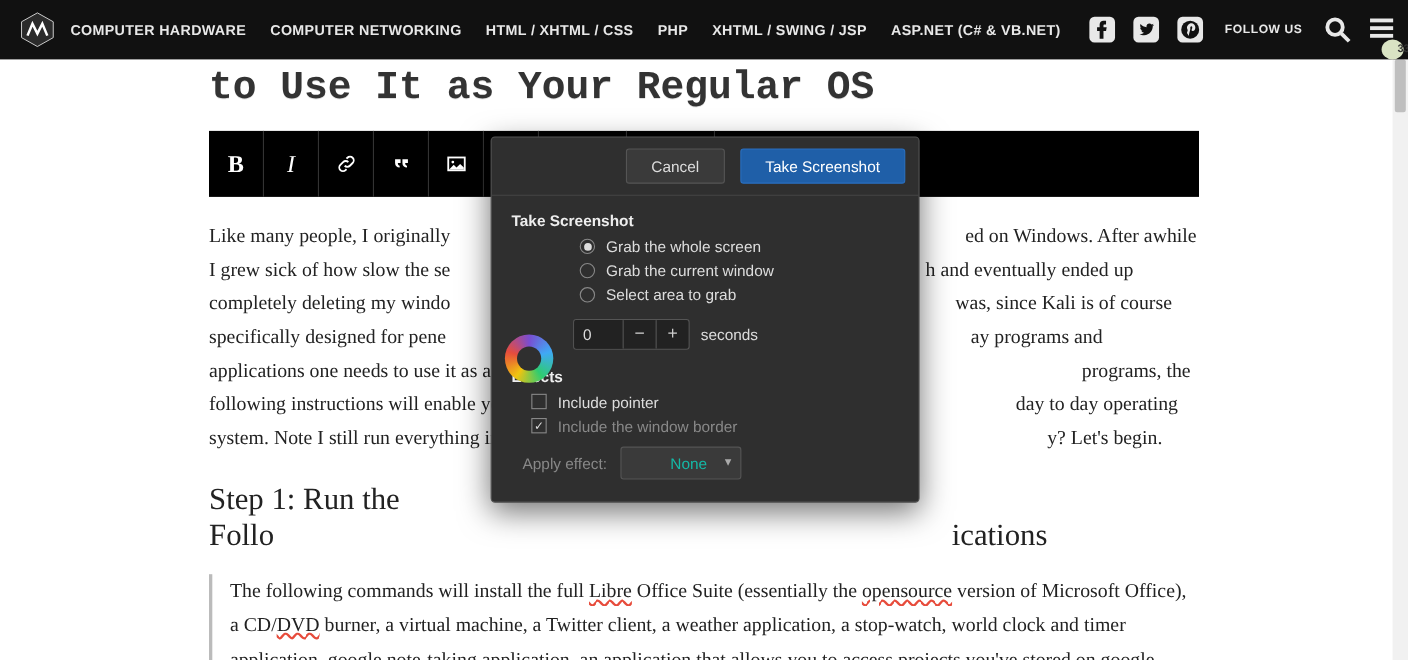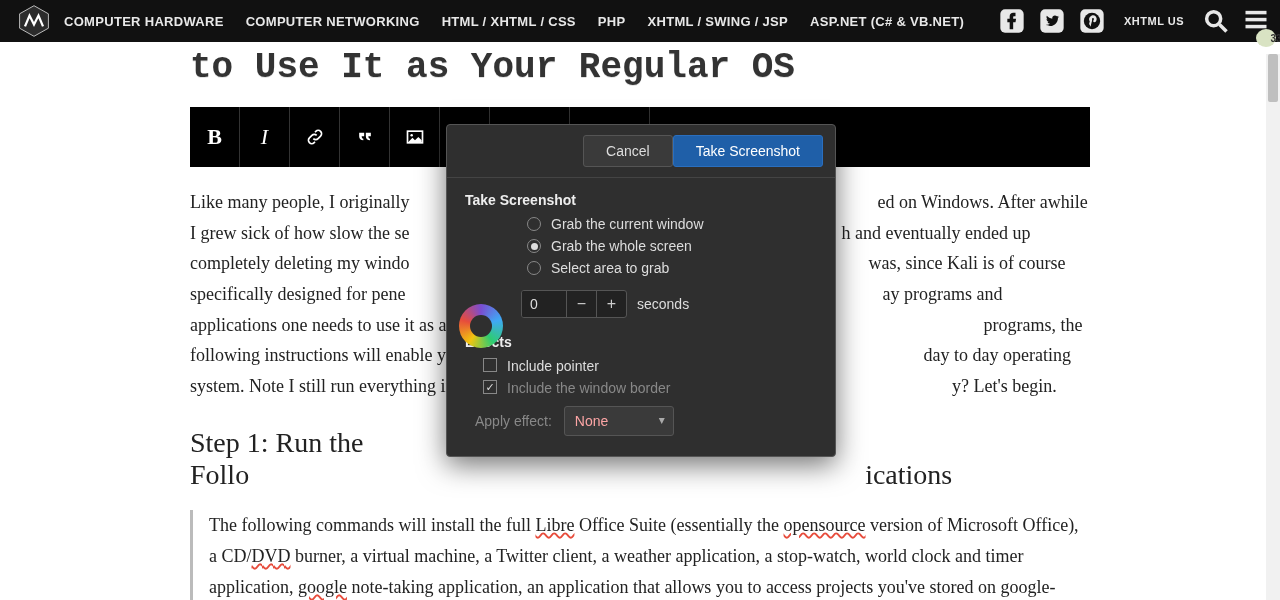--- a/index.html
+++ b/index.html
@@ -1,19 +1,19 @@
 <!DOCTYPE html>
 <html><head>
 <meta charset="utf-8">
 <style>
 * { margin: 0; padding: 0; box-sizing: border-box; }
 body { font-family: Georgia, 'Times New Roman', serif; background: #fff; color: #222; width: 1280px; height: 600px; overflow: hidden; position: relative; }
 
 
-.topbar { background: #111; height: 42px; display: flex; align-items: center; padding: 0 10px; position: relative; z-index: 1; justify-content: space-between; }
+.topbar { background: #111; height: 54px; display: flex; align-items: center; padding: 0 10px; position: relative; z-index: 1; justify-content: space-between; }
 .logo { width: 36px; height: 36px; margin: 0 12px 0 6px; }
 .nav-links { display: flex; gap: 22px; font-family: Arial, Helvetica, sans-serif; font-size: 13px; font-weight: 700; color: #e8e8e8; letter-spacing: 0.3px; }
 .nav-links span { white-space: nowrap; cursor: pointer; }
 .topbar-right { margin-left: auto; display: flex; align-items: center; gap: 12px; font-family: Arial, Helvetica, sans-serif; }
 .social-icon { width: 28px; height: 28px; color: #e8e8e8; display: flex; align-items: center; justify-content: center; }
 .follow-text { color: #e8e8e8; font-size: 11px; font-weight: 700; letter-spacing: 0.5px; margin: 0 6px; }
 .search-icon, .menu-icon { width: 28px; height: 28px; color: #e8e8e8; }
 .menu-wrap { position: relative; }
 .badge { position: absolute; bottom: -10px; right: -6px; background: #d9e3c3; color: #333; font-size: 10px; font-weight: 700; border-radius: 50%; width: 18px; height: 18px; display: flex; align-items: center; justify-content: center; font-family: Arial, sans-serif; padding-left: 20px; }
 
@@ -31,40 +31,40 @@
 .underline { text-decoration: underline wavy #e74c3c; text-decoration-thickness: 1.5px; }
 .step-heading { font-size: 28px; font-weight: 400; color: #222; margin: 22px 0 18px; border-bottom: 1px solid transparent; }
 .quote-block { border-left: 3px solid #bbb; padding-left: 16px; font-size: 18px; line-height: 1.7; color: #222; }
 
 
 .scrollbar-track { position: absolute; right: 0; top: 54px; width: 14px; height: 546px; background: #f1f1f1; }
 .scrollbar-thumb { position: absolute; right: 2px; top: 54px; width: 10px; height: 48px; background: #bfbfbf; border-radius: 2px; }
 
 
 .dialog { position: absolute; left: 446px; top: 124px; width: 390px; background: #2f2f2f; border: 1px solid #555; border-radius: 4px; box-shadow: 0 8px 28px rgba(0,0,0,0.55); font-family: "Segoe UI", Arial, sans-serif; color: #ddd; z-index: 10; }
-.dialog-header { display: flex; justify-content: flex-end; padding: 10px 12px 10px; border-bottom: 1px solid #444; }
+.dialog-header { display: flex; justify-content: flex-end; gap: 14px; padding: 10px 12px 10px; border-bottom: 1px solid #444; }
 .btn { font-size: 14px; padding: 7px 22px; border-radius: 3px; border: 1px solid #555; background: #3a3a3a; color: #ddd; cursor: pointer; }
 .btn-primary { background: #1f5fa8; border-color: #2a6fbf; color: #fff; }
 .dialog-body { padding: 10px 18px 18px; }
 .sec-title { font-weight: 600; font-size: 14px; color: #eee; margin: 4px 0 8px; }
 .radio-row { display: flex; align-items: center; gap: 10px; margin: 6px 0 6px 62px; font-size: 14px; }
 .radio-dot { width: 14px; height: 14px; border: 1px solid #888; border-radius: 50%; display: inline-flex; align-items: center; justify-content: center; }
 .radio-dot.sel::after { content: ""; width: 7px; height: 7px; background: #ddd; border-radius: 50%; }
 .app-icon { position: absolute; left: 12px; top: 126px; width: 44px; height: 44px; border-radius: 50%; background: conic-gradient(#7a4dd1, #3fa9f5, #2ecc71, #f1c40f, #e74c3c, #7a4dd1); display:flex; align-items:center; justify-content:center; }
 .app-icon::after { content:""; width:22px; height:22px; border-radius:50%; background:#2f2f2f; }
 .delay-row { display: flex; align-items: center; gap: 10px; margin: 14px 0 6px 56px; font-size: 14px; }
 .spinner { display: flex; align-items: stretch; border: 1px solid #555; background: #222; border-radius: 3px; overflow: hidden; }
 .spinner input { width: 44px; background: #222; border: none; color: #ddd; padding: 5px 8px; font-size: 14px; outline: none; }
 .spin-btn { width: 30px; display: flex; align-items: center; justify-content: center; color: #ccc; font-size: 16px; border-left: 1px solid #555; cursor: pointer; user-select: none; }
 .check-row { display: flex; align-items: flex-start; gap: 10px; margin: 6px 0 6px 18px; font-size: 14px; }
 .chk { width: 14px; height: 14px; border: 1px solid #888; display: inline-flex; align-items: center; justify-content: center; font-size: 11px; color: #ddd; }
 .chk.on::after { content: "✓"; }
 .dim { color: #888; }
 .apply-row { display: flex; align-items: center; gap: 12px; margin: 10px 0 2px 10px; font-size: 14px; }
-.select { background: #3a3a3a; border: 1px solid #555; border-radius: 3px; padding: 6px 30px 6px 10px; color: #fca5a5; position: relative; min-width: 110px; }
+.select { background: #3a3a3a; border: 1px solid #555; border-radius: 3px; padding: 6px 30px 6px 10px; color: #14b8a6; position: relative; min-width: 110px; text-align: right; }
 .select::after { content: "▾"; position: absolute; right: 8px; top: 6px; color: #aaa; font-size: 12px; }
 </style>
 </head>
 <body>
 
 <div class="topbar">
   <svg class="logo" viewBox="0 0 40 40">
       <polygon points="20,3 36,12 36,28 20,37 4,28 4,12" fill="#2b2b2b" stroke="#ccc" stroke-width="1"></polygon>
       <path d="M10 26 L15 14 L20 24 L25 14 L30 26" fill="none" stroke="#fff" stroke-width="2.5"></path>
     </svg>
@@ -89,21 +89,21 @@
           <path d="M18 8.3c-.4.2-.9.3-1.3.4.5-.3.8-.8 1-1.3-.5.3-1 .5-1.5.6-.4-.5-1-.8-1.7-.8-1.3 0-2.3 1-2.3 2.3 0 .2 0 .4.1.5-1.9-.1-3.6-1-4.7-2.4-.2.3-.3.7-.3 1.1 0 .8.4 1.5 1 1.9-.4 0-.7-.1-1-.3 0 1.1.8 2.1 1.9 2.3-.2.1-.4.1-.6.1-.2 0-.3 0-.5-.1.3 1 1.2 1.6 2.2 1.7-.8.6-1.8 1-2.9 1h-.6c1 .7 2.3 1 3.6 1 4.3 0 6.7-3.6 6.7-6.7v-.3c.5-.3.9-.7 1.2-1.2" fill="#111"></path>
         </svg>
       </span>
     <span class="social-icon">
         <svg viewBox="0 0 24 24" fill="#e8e8e8">
           <rect x="2" y="2" width="20" height="20" rx="4"></rect>
           <circle cx="12" cy="12" r="7" fill="#111"></circle>
           <path d="M11 17c0-2 .5-3 1-5 .3-1-.3-2 .5-2.5s1.5.5 1 1.5-.8 2 .5 2 2-1.5 2-3-1.5-3-3-3-3.5 1.5-3.5 3.5c0 .8.3 1.3.6 1.7l-.6 2.3" fill="#e8e8e8"></path>
         </svg>
       </span>
-    <span class="follow-text">XHTML US</span>
+    <span class="follow-text">FOLLOW US</span>
     <span class="search-icon"><svg viewBox="0 0 24 24" fill="none" stroke="#e8e8e8" stroke-width="3">
           <circle cx="10" cy="10" r="6"></circle>
           <line x1="15" y1="15" x2="21" y2="21"></line>
         </svg></span>
     <span class="menu-wrap">
       <svg class="menu-icon" viewBox="0 0 24 24" fill="#e8e8e8">
           <rect x="3" y="5" width="18" height="3"></rect>
           <rect x="3" y="11" width="18" height="3"></rect>
           <rect x="3" y="17" width="18" height="3"></rect>
         </svg>
@@ -159,26 +159,26 @@
 <div class="scrollbar-thumb"></div>
 
 <div class="dialog">
   <div class="dialog-header">
     <button class="btn">Cancel</button>
     <button class="btn btn-primary">Take Screenshot</button>
   </div>
   <div class="dialog-body" style="position:relative">
     <div class="sec-title">Take Screenshot</div>
     <div class="radio-row">
+        <span class="radio-dot sel"></span>
+        <span>Grab the whole screen</span>
+      </div>
+    <div class="radio-row">
         <span class="radio-dot"></span>
         <span>Grab the current window</span>
-      </div>
-    <div class="radio-row">
-        <span class="radio-dot sel"></span>
-        <span>Grab the whole screen</span>
       </div>
     <div class="radio-row">
         <span class="radio-dot"></span>
         <span>Select area to grab</span>
       </div>
     <div class="app-icon"></div>
     <div class="delay-row">
       <span class="spinner">
         <input value="0" style="">
         <span class="spin-btn">−</span>

